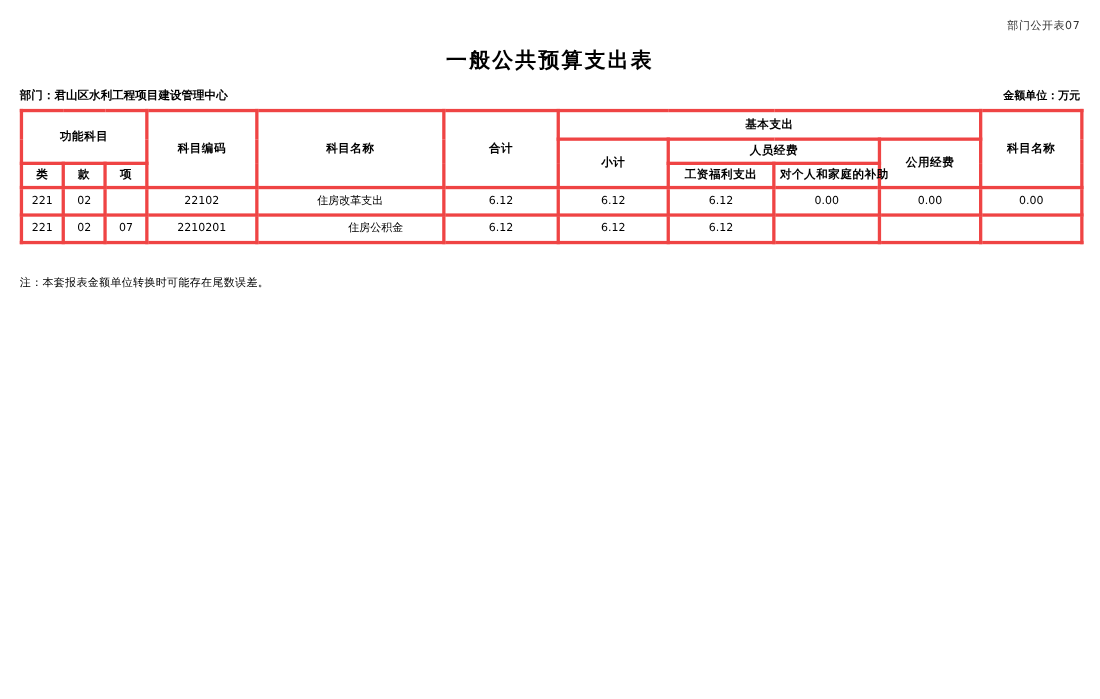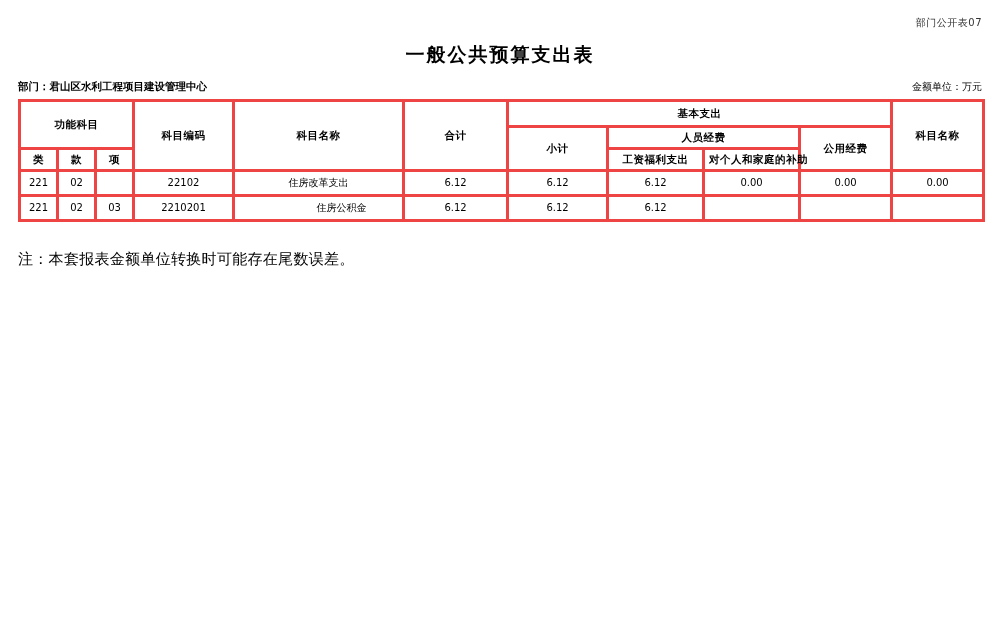--- a/index.html
+++ b/index.html
@@ -52,21 +52,21 @@
     position: absolute;
     left: 0;
     top: 0;
     white-space: nowrap;
   }
   .meta-right {
     position: absolute;
     right: 0;
     top: 0;
     white-space: nowrap;
-    font-weight: normal;
+    font-weight: bold;
     font-size: 10px;
     margin-left: 45px;
   }
   table.budget {
     position: absolute;
     left: 18px;
     top: 99px;
     width: 964px;
     border-collapse: collapse;
     table-layout: fixed;
@@ -102,21 +102,21 @@
     padding-left: 22px;
     font-size: 10px;
   }
   td.name.indent2 {
     padding-left: 50px;
   }
   .note {
     position: absolute;
     left: 18px;
     top: 250px;
-    font-size: 15px;
+    font-size: 10px;
     color: #000;
     letter-spacing: 0.3px;
   }
   .nowrap { white-space: nowrap; }
 </style>
 </head>
 <body>
 
 <div class="page">
 
@@ -175,21 +175,21 @@
         <td class="num">6.12</td>
         <td class="num">6.12</td>
         <td class="num">6.12</td>
         <td class="num">0.00</td>
         <td class="num">0.00</td>
         <td class="num">0.00</td>
       </tr>
       <tr class="h-row">
         <td class="code">221</td>
         <td class="code">02</td>
-        <td class="code">03</td>
+        <td class="code">07</td>
         <td class="code">2210201</td>
         <td class="name indent2">住房公积金</td>
         <td class="num">6.12</td>
         <td class="num">6.12</td>
         <td class="num">6.12</td>
         <td class="num"></td>
         <td class="num"></td>
         <td class="num"></td>
       </tr>
     </tbody>

